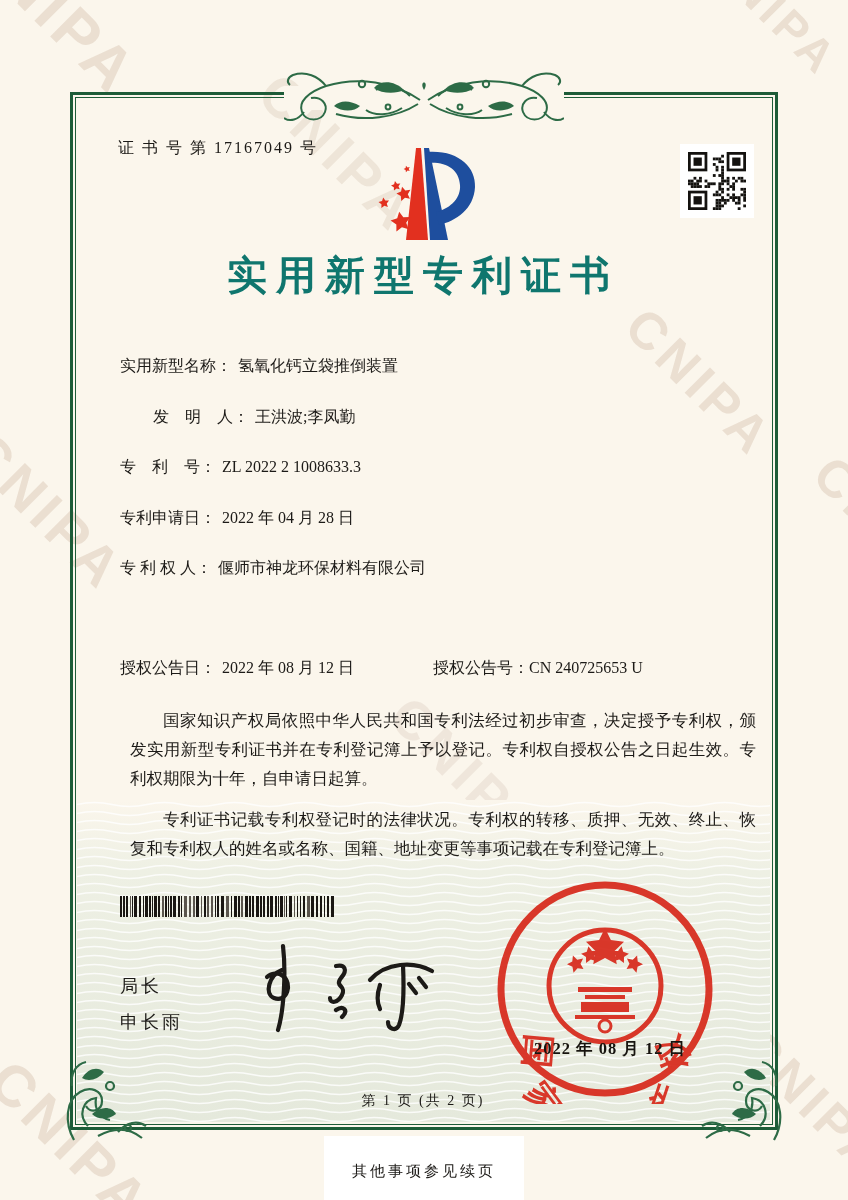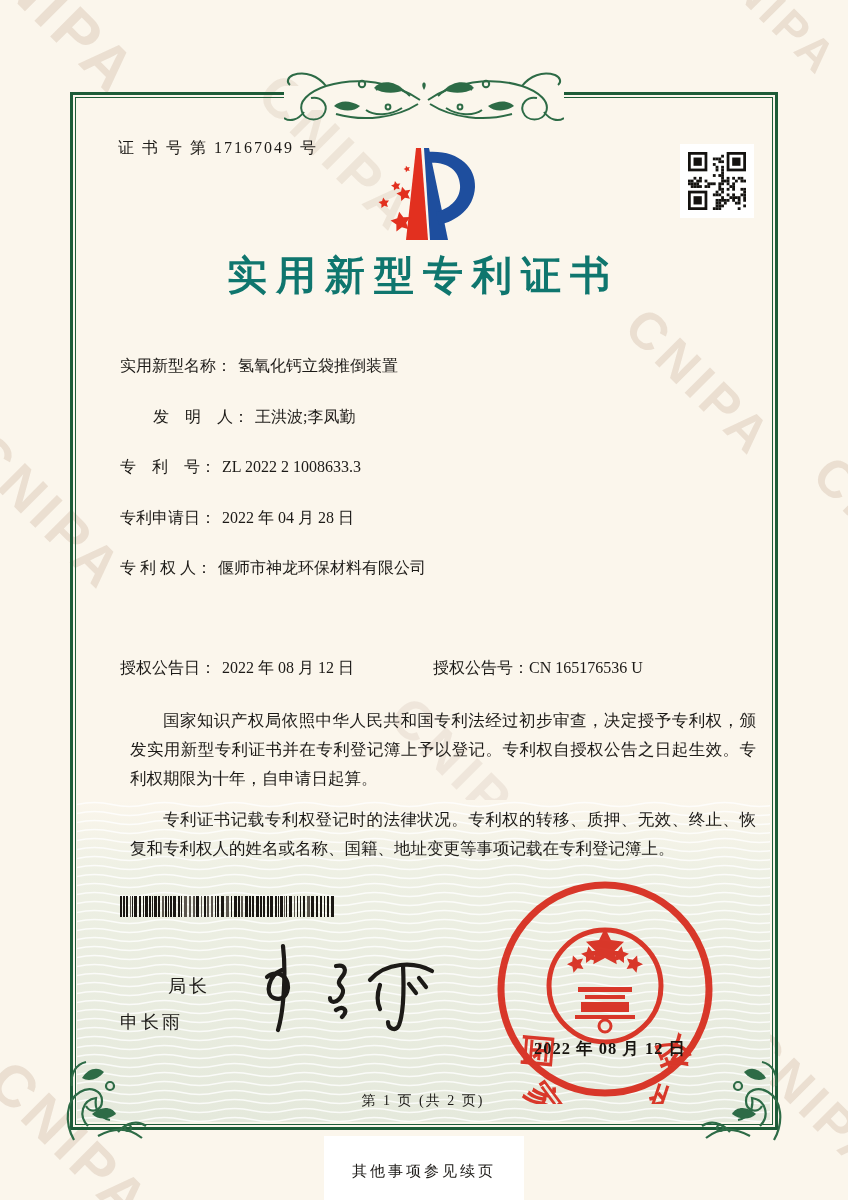--- a/index.html
+++ b/index.html
@@ -270,21 +270,21 @@
     <span class="lbl">专利申请日：</span><span class="val">2022 年 04 月 28 日</span>
   </div>
   <div class="abs row" style="top:558px;">
     <span class="lbl">专 利 权 人：</span><span class="val">偃师市神龙环保材料有限公司</span>
   </div>
 
   <div class="abs row" style="top:658px;">
     <span class="lbl">授权公告日：</span><span class="val">2022 年 08 月 12 日</span>
   </div>
   <div class="abs grant-no">
-    <span class="lbl">授权公告号：</span><span class="val">CN 165176536 U</span>
+    <span class="lbl">授权公告号：</span><span class="val">CN 240725653 U</span>
   </div>
 
   <div class="abs paras">
     <p>国家知识产权局依照中华人民共和国专利法经过初步审查，决定授予专利权，颁发实用新型专利证书并在专利登记簿上予以登记。专利权自授权公告之日起生效。专利权期限为十年，自申请日起算。</p>
     <p>专利证书记载专利权登记时的法律状况。专利权的转移、质押、无效、终止、恢复和专利权人的姓名或名称、国籍、地址变更等事项记载在专利登记簿上。</p>
   </div>
 
   <svg class="abs barcode" width="216" height="21">
     <g id="bc-rects">
         <rect x="0" y="0" width="2" height="21" fill="#191612"></rect>
@@ -344,21 +344,21 @@
         <rect x="187" y="0" width="3" height="21" fill="#5a554d"></rect>
         <rect x="191" y="0" width="3" height="21" fill="#191612"></rect>
         <rect x="196" y="0" width="2" height="21" fill="#191612"></rect>
         <rect x="200" y="0" width="2" height="21" fill="#191612"></rect>
         <rect x="204" y="0" width="1" height="21" fill="#191612"></rect>
         <rect x="207" y="0" width="2" height="21" fill="#191612"></rect>
         <rect x="211" y="0" width="3" height="21" fill="#191612"></rect>
       </g>
   </svg>
 
-  <div class="abs signer" style="top:974px;margin-left:48px;">局长</div>
+  <div class="abs signer" style="top:974px;">局长</div>
   <div class="abs signer" style="top:1010px;">申长雨</div>
 
   <svg class="abs signature" width="210" height="110" viewBox="0 0 210 110">
     <g fill="none" stroke="#1c1a17" stroke-width="4.2" stroke-linecap="round">
       <path d="M44,38 C31,43 26,62 36,66 C49,71 55,52 45,44 C40,40 33,41 29,45"></path>
       <path d="M45,14 C48,40 46,78 40,98"></path>
       <path d="M98,34 C107,32 110,38 103,46 C96,55 109,53 104,63 C100,71 92,72 92,66"></path>
       <path d="M98,78 C105,73 111,78 104,85"></path>
       <path d="M132,48 C148,30 176,29 194,39"></path>
       <path d="M142,53 C139,62 139,71 142,77"></path>

